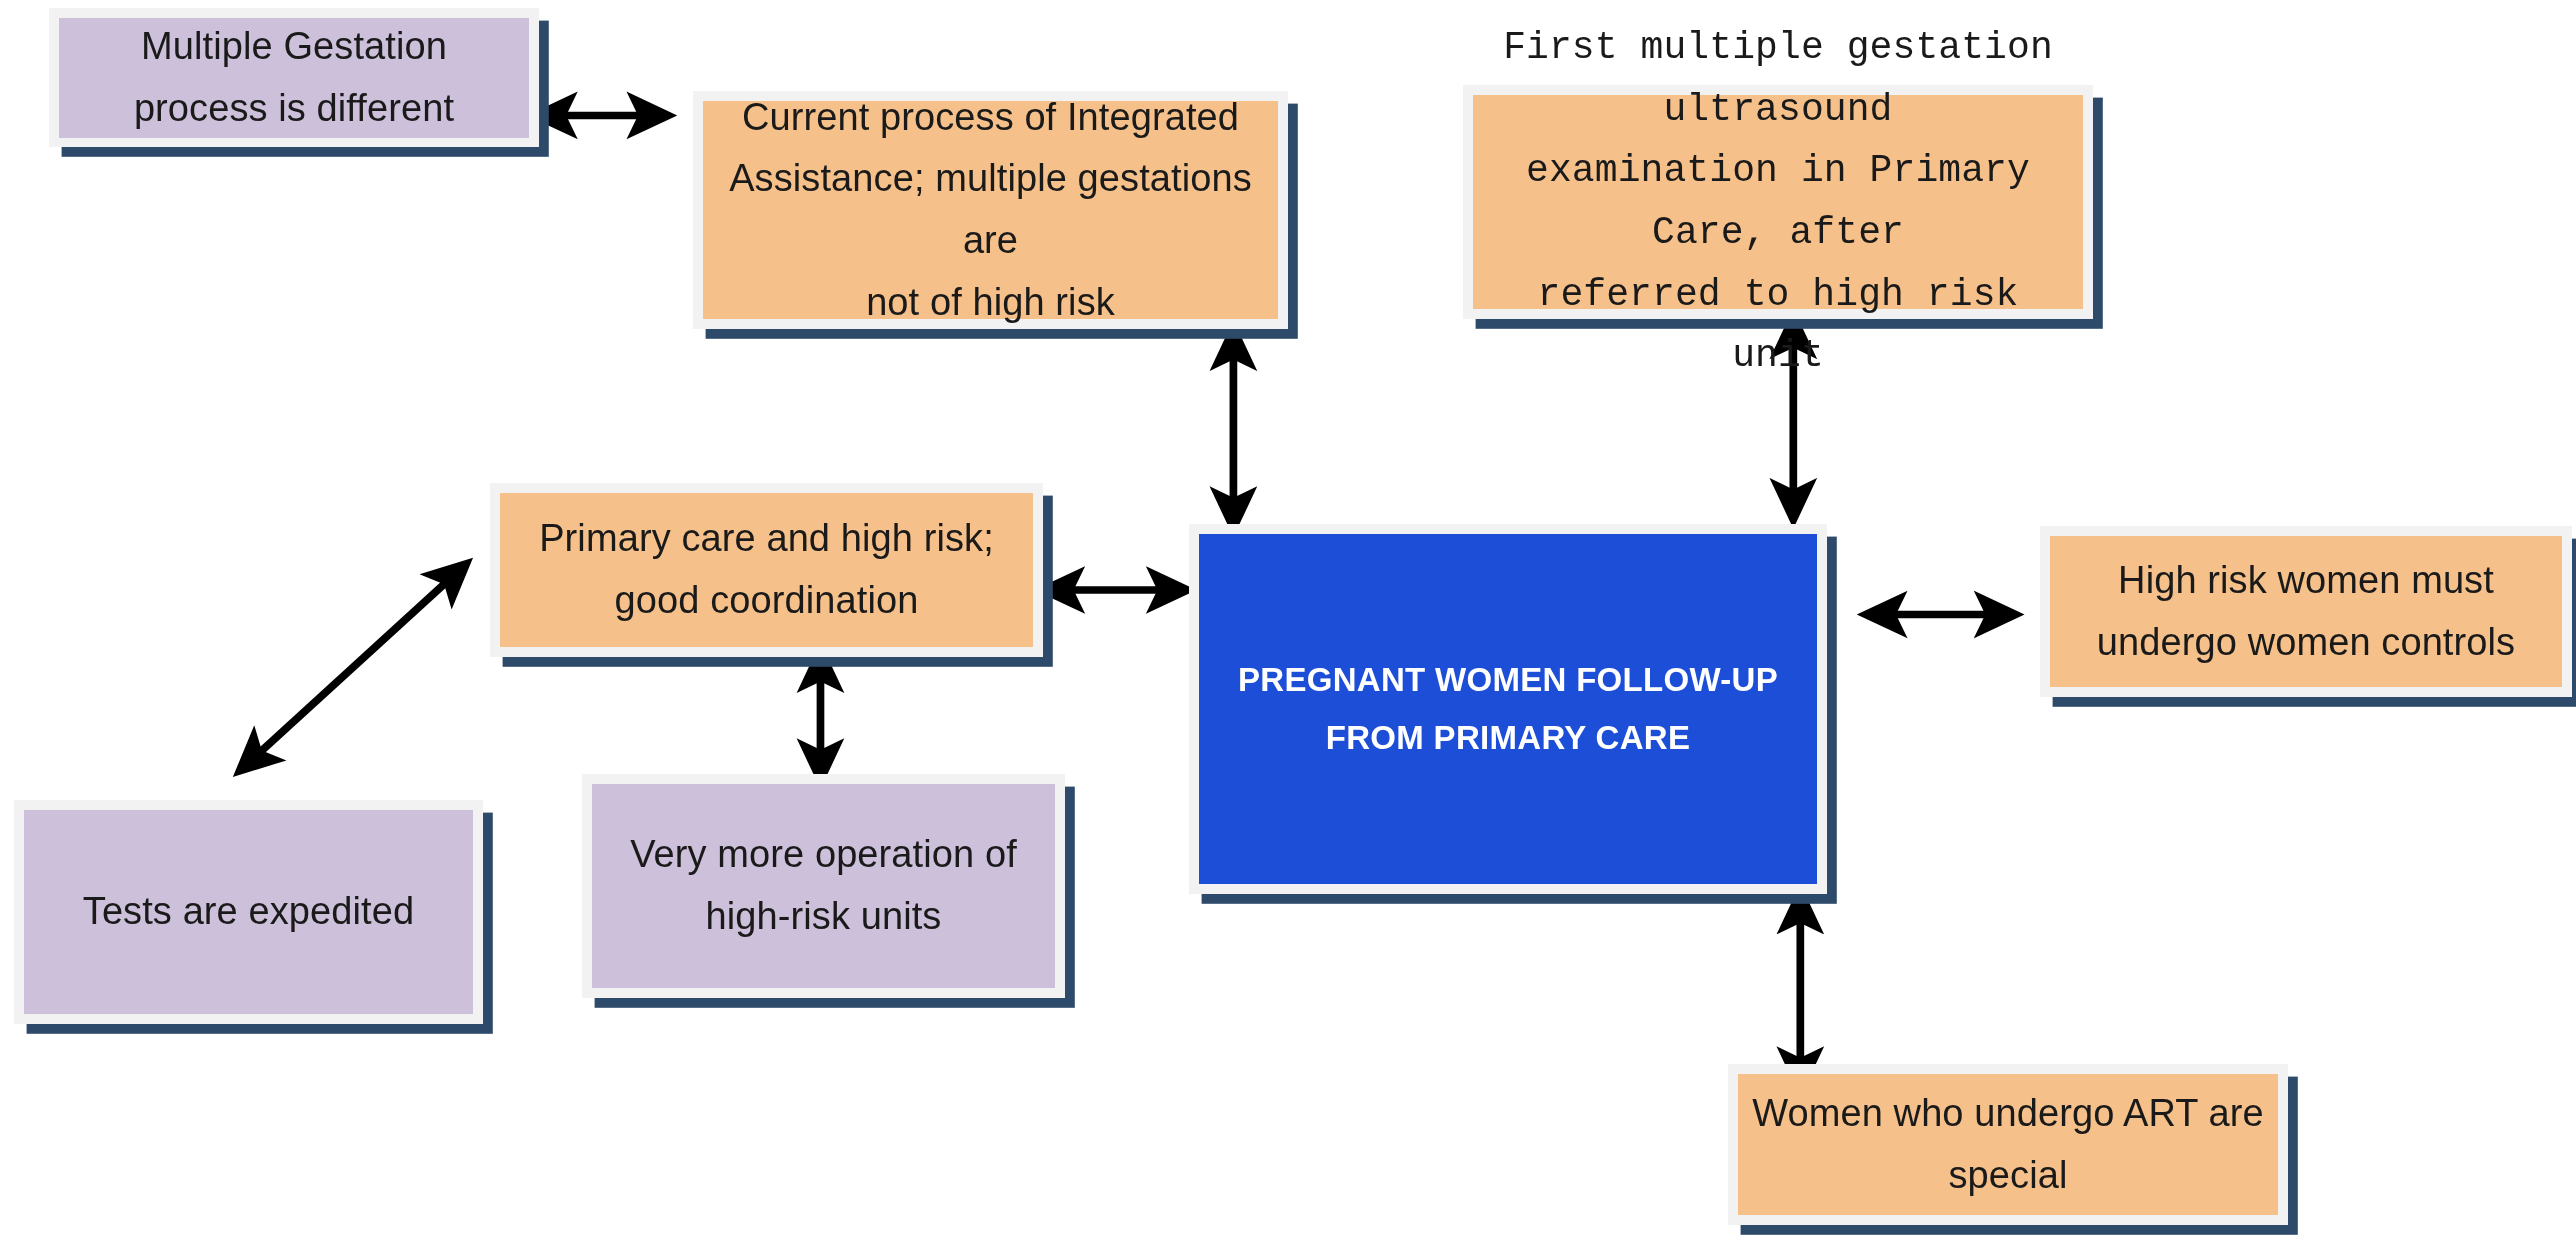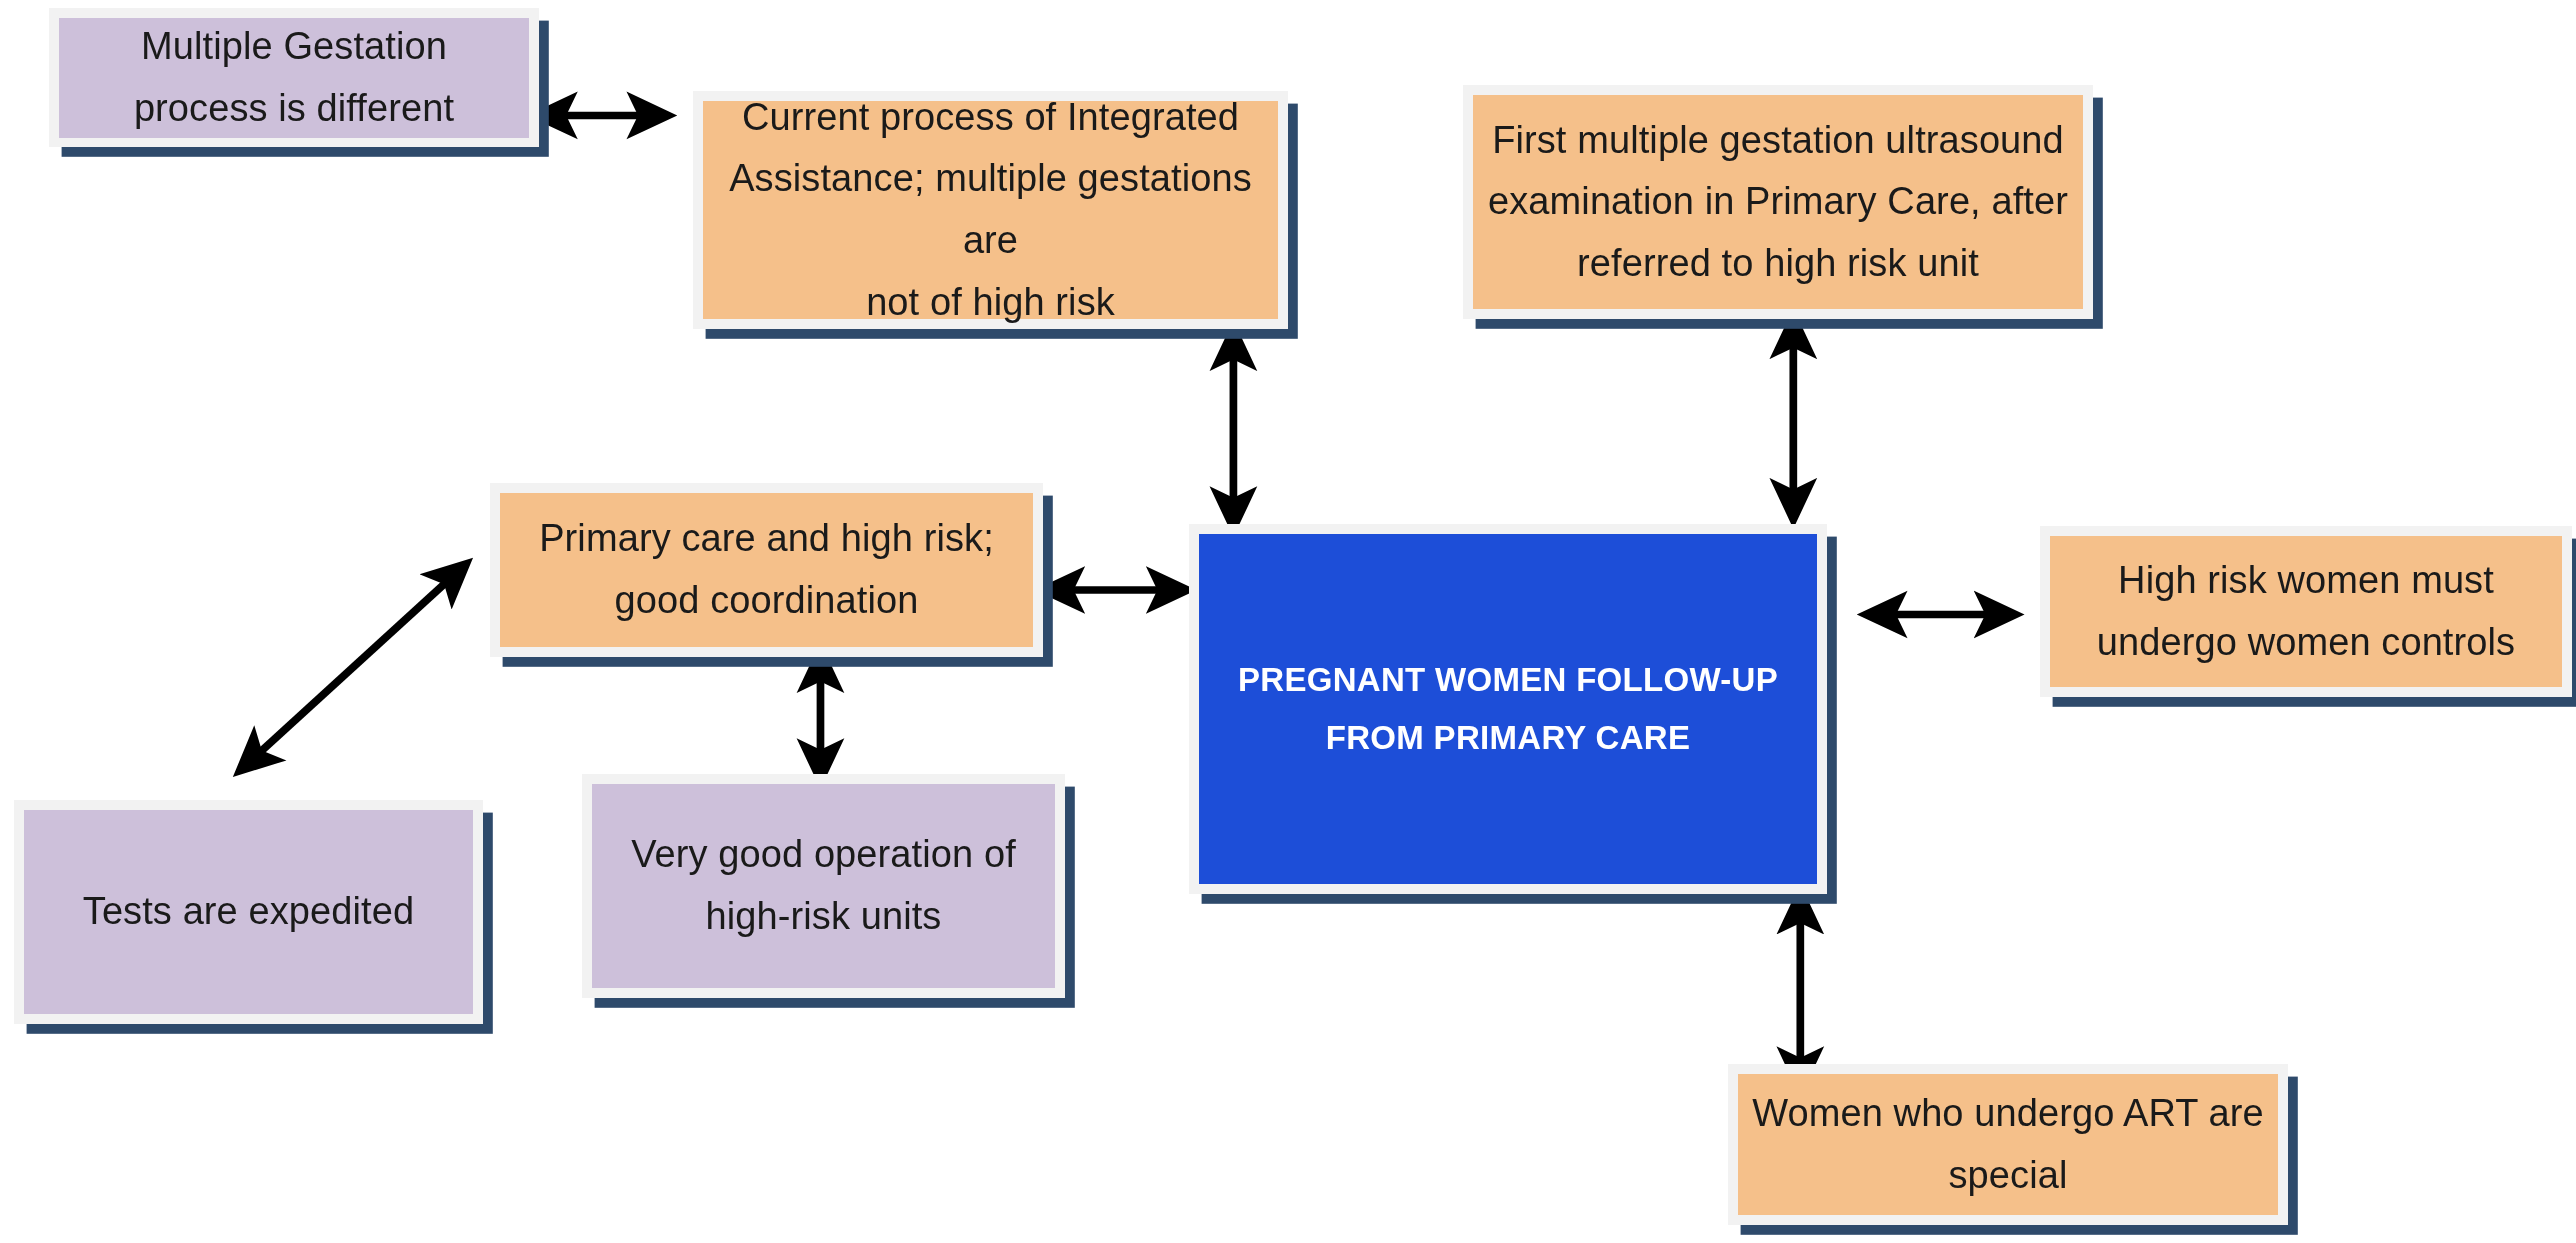--- a/index.html
+++ b/index.html
@@ -122,21 +122,21 @@
   </div>
 
   <div class="node" style="left:693px; top:91px; width:595px; height:238px;">
     <div class="fill fill-orange">
       <span class="txt line">Current process of Integrated</span>
       <span class="txt line">Assistance; multiple gestations are</span>
       <span class="txt line">not of high risk</span>
     </div>
   </div>
 
-  <div class="node" style="left:1463px; top:85px; width:630px; height:234px;">
+  <div class="node" style="left:1463px; top:85px; width:630px; height:234px;font-family:Liberation Mono, monospace;">
     <div class="fill fill-orange">
       <span class="txt line">First multiple gestation ultrasound</span>
       <span class="txt line">examination in Primary Care, after</span>
       <span class="txt line">referred to high risk unit</span>
     </div>
   </div>
 
   <div class="node" style="left:490px; top:483px; width:553px; height:174px;">
     <div class="fill fill-orange">
       <span class="txt line">Primary care and high risk;</span>
@@ -159,21 +159,21 @@
   </div>
 
   <div class="node" style="left:14px; top:800px; width:469px; height:224px;">
     <div class="fill fill-purple">
       <span class="txt line">Tests are expedited</span>
     </div>
   </div>
 
   <div class="node" style="left:582px; top:774px; width:483px; height:224px;">
     <div class="fill fill-purple">
-      <span class="txt line">Very good operation of</span>
+      <span class="txt line">Very more operation of</span>
       <span class="txt line">high-risk units</span>
     </div>
   </div>
 
   <div class="node" style="left:1728px; top:1064px; width:560px; height:161px;">
     <div class="fill fill-orange">
       <span class="txt line">Women who undergo ART are</span>
       <span class="txt line">special</span>
     </div>
   </div>

